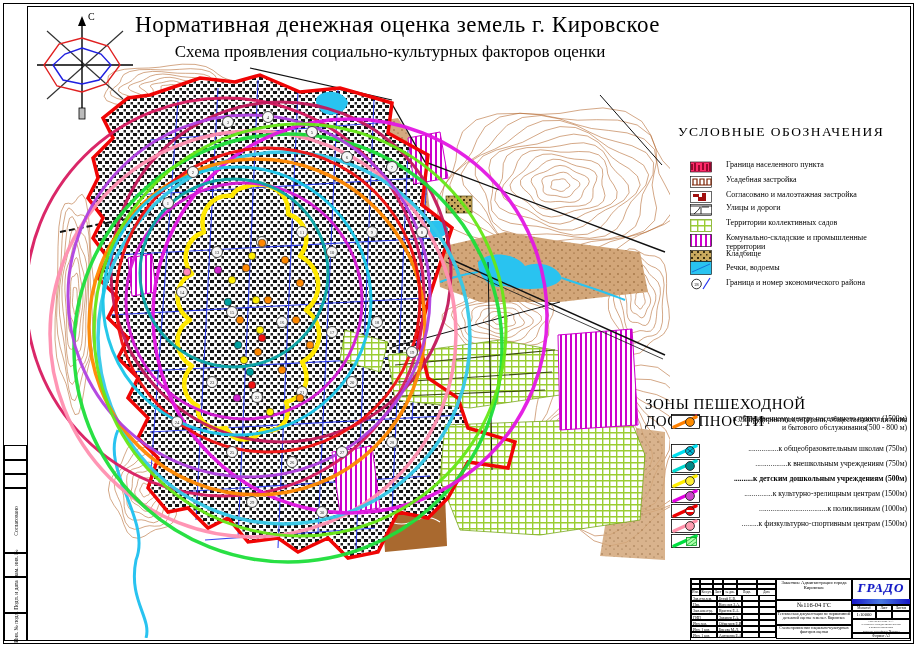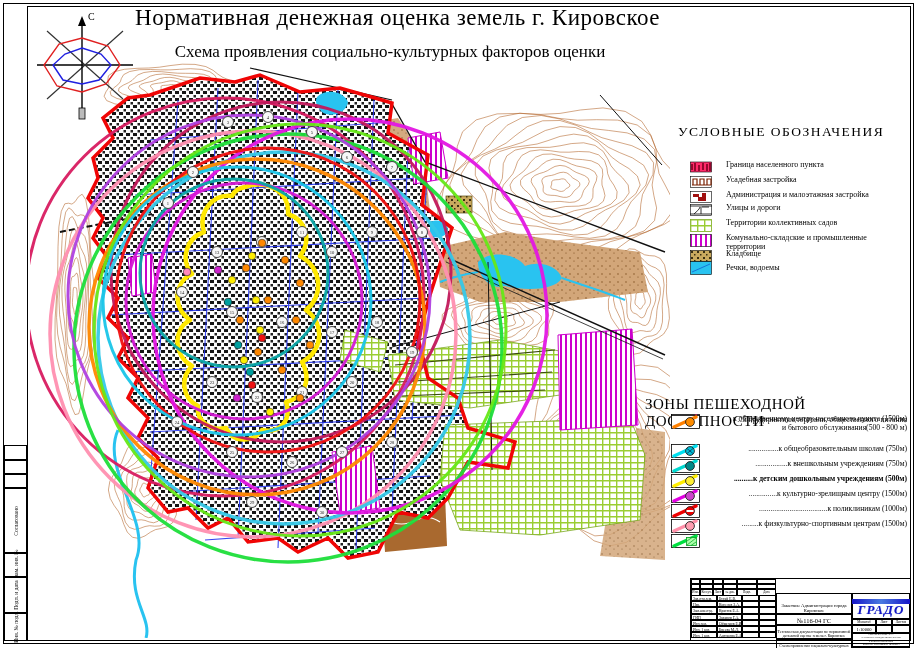--- a/index.html
+++ b/index.html
@@ -1,21 +1,21 @@
 <!DOCTYPE html>
 <html><head>
 <meta charset="utf-8">
 <style>
   html,body{margin:0;padding:0;background:#9a9a9a;}
   #page{position:relative;width:918px;height:648px;background:#ffffff;overflow:hidden;
         font-family:"Liberation Serif","DejaVu Serif",serif;color:#000;}
   .abs{position:absolute;}
   #outer-frame{left:3px;top:3px;width:911px;height:641px;border:1px solid #000;box-sizing:border-box;}
   #inner-frame{left:27px;top:6px;width:884px;height:635px;border:1.5px solid #000;box-sizing:border-box;}
-  #map-title{left:0;top:5px;width:795px;text-align:center;font-size:23px;letter-spacing:.5px;z-index:3;}
+  #map-title{left:0;top:12px;width:795px;text-align:center;font-size:23px;letter-spacing:.5px;z-index:3;}
   #map-subtitle{left:0;top:42px;width:780px;text-align:center;font-size:17px;z-index:3;}
   #legend-title{left:678px;top:124px;font-size:13.5px;letter-spacing:1.5px;z-index:3;}
   .lrow{position:absolute;left:690px;width:215px;height:14px;z-index:3;}
   .lrow svg{position:absolute;left:0;top:0;}
   .llab{position:absolute;left:36px;top:0;width:178px;font-size:8px;line-height:8.5px;}
   #zones-title{left:645px;top:396px;font-size:15px;letter-spacing:.5px;z-index:3;}
   .zrow{position:absolute;left:671px;width:238px;height:15px;z-index:3;}
   .zrow svg{position:absolute;left:0;top:0;}
   .zlab{position:absolute;left:32px;top:1px;width:204px;font-size:7.6px;line-height:7.8px;
         text-align:right;white-space:pre-line;}
@@ -33,21 +33,21 @@
               grid-template-columns:9px 13px 10px 14px 20px 19px;}
   #stamp-cols div{border:0.5px solid #000;box-sizing:border-box;font-size:3.2px;text-align:center;line-height:5px;}
   #stamp-blank{position:absolute;left:0;top:0;width:85px;height:10px;display:grid;
                grid-template-columns:9px 13px 10px 14px 20px 19px;grid-template-rows:5px 5px;}
   #stamp-blank div{border:0.5px solid #000;box-sizing:border-box;}
   #stamp-people{position:absolute;left:0;top:16px;width:85px;}
   .prow{display:grid;grid-template-columns:26px 25px 17px 17px;height:6.2px;}
   .prow div{border:0.5px solid #000;box-sizing:border-box;font-size:3.8px;line-height:6px;
             padding-left:1px;white-space:nowrap;overflow:hidden;}
   .scell{position:absolute;box-sizing:border-box;border:0.5px solid #000;text-align:center;
-         display:flex;align-items:flex-end;justify-content:center;white-space:pre-line;margin-top:14px;}
+         display:flex;align-items:flex-start;justify-content:center;white-space:pre-line;}
   #stamp-logo{font-style:italic;font-weight:bold;color:#1515c8;font-size:13px;letter-spacing:1px;
               text-shadow:0 0 1px #9bd;}
   #logo-band{position:absolute;left:161px;top:20px;width:58px;height:5px;
              background:linear-gradient(90deg,#1515c8,#4a7ae0,#1515c8);}
 </style>
 </head>
 <body>
 
 <div id="page">
 
@@ -418,21 +418,21 @@
       <rect x="0.5" y="0.5" width="21" height="11" fill="#fff" stroke="#000" stroke-width="0.6"></rect>
       <path d="M3,9V3h4v6 M10,9V3h4v6 M17,9V3h4v6 M2,9H21" stroke="#7a2000" stroke-width="1.2" fill="none"></path>
     </svg>
     <span class="llab">Усадебная застройка</span>
   </div>
   <div class="lrow" style="top:191px">
     <svg width="22" height="12">
       <rect x="0.5" y="0.5" width="21" height="11" fill="#fff" stroke="#000" stroke-width="0.6"></rect>
       <path d="M3,3 h6 v3 h-6 Z M12,2 h4 v8 h-8 v-4 h4 Z" fill="#a01010"></path>
     </svg>
-    <span class="llab">Администрация и малоэтажная застройка</span>
+    <span class="llab">Согласовано и малоэтажная застройка</span>
   </div>
   <div class="lrow" style="top:204px">
     <svg width="22" height="12">
       <rect x="0.5" y="0.5" width="21" height="11" fill="#fff" stroke="#000" stroke-width="0.6"></rect>
       <path d="M0,2H22 M0,10H22 M4,10 C7,7 9,6 10,3 M11,10 V3 M12,3 H19" stroke="#000" stroke-width="0.8" fill="none"></path>
     </svg>
     <span class="llab">Улицы и дороги</span>
   </div>
   <div class="lrow" style="top:219px">
     <svg width="22" height="13">
@@ -452,20 +452,28 @@
     </svg>
     <span class="llab">Кладбище</span>
   </div>
   <div class="lrow" style="top:261px">
     <svg width="22" height="14">
       <rect x="0.5" y="0.5" width="21" height="13" fill="#29c3f0" stroke="#000" stroke-width="0.6"></rect>
       <path d="M2,11 L20,3" stroke="#1060d0" stroke-width="0.8"></path>
     </svg>
     <span class="llab" style="top:3px">Речки, водоемы</span>
   </div>
+  <div class="lrow" style="top:277px">
+    <svg width="22" height="13">
+      <circle cx="6.5" cy="7" r="4.8" fill="#fff" stroke="#000" stroke-width="0.8"></circle>
+      <text x="6.5" y="8.6" font-size="4.2" text-anchor="middle">28</text>
+      <path d="M13,12 L20,1" stroke="#2233ee" stroke-width="1.2"></path>
+    </svg>
+    <span class="llab" style="top:2px">Граница и номер экономического района</span>
+  </div>
 
   <div class="abs" id="zones-title">ЗОНЫ ПЕШЕХОДНОЙ ДОСТУПНОСТИ</div>
   <div id="zones-list">
       <div class="zrow" style="top: 414px; padding-left: 36px;">
         <svg width="29" height="14">
           <rect x="0.5" y="0.5" width="28" height="13" fill="#fff" stroke="#000" stroke-width="0.8"></rect>
           <line x1="3" y1="12" x2="25" y2="2" stroke="#d6186e" stroke-width="3.4" stroke-linecap="round"></line>
           <circle cx="19" cy="7" r="4.4" fill="#e040b0" stroke="#801050" stroke-width="0.9"></circle>
         </svg>
         <div class="zlab">к общественному центру населенного пункта (1500м)</div>
@@ -503,21 +511,21 @@
           <circle cx="19" cy="7" r="4.4" fill="#ffee33" stroke="#222" stroke-width="0.9"></circle>
         </svg>
         <div class="zlab">..........к детским дошкольным учреждениям (500м)</div>
       </div>
       <div class="zrow" style="top: 489px;">
         <svg width="29" height="14">
           <rect x="0.5" y="0.5" width="28" height="13" fill="#fff" stroke="#000" stroke-width="0.8"></rect>
           <line x1="3" y1="12" x2="25" y2="2" stroke="#e000e0" stroke-width="3.4" stroke-linecap="round"></line>
           <circle cx="19" cy="7" r="4.4" fill="#cc44cc" stroke="#222" stroke-width="0.9"></circle>
         </svg>
-        <div class="zlab">...............к культурно-зрелищным центру (1500м)</div>
+        <div class="zlab">...............к культурно-зрелищным центрам (1500м)</div>
       </div>
       <div class="zrow" style="top: 504px;">
         <svg width="29" height="14">
           <rect x="0.5" y="0.5" width="28" height="13" fill="#fff" stroke="#000" stroke-width="0.8"></rect>
           <line x1="3" y1="12" x2="25" y2="2" stroke="#ee0000" stroke-width="3.4" stroke-linecap="round"></line>
           <circle cx="19" cy="7" r="4.4" fill="#ee0000" stroke="#222" stroke-width="0.9"></circle>
           <rect x="15.5" y="6" width="7" height="2" fill="#fff"></rect>
         </svg>
         <div class="zlab">....................................к  поликлиникам (1000м)</div>
       </div>

